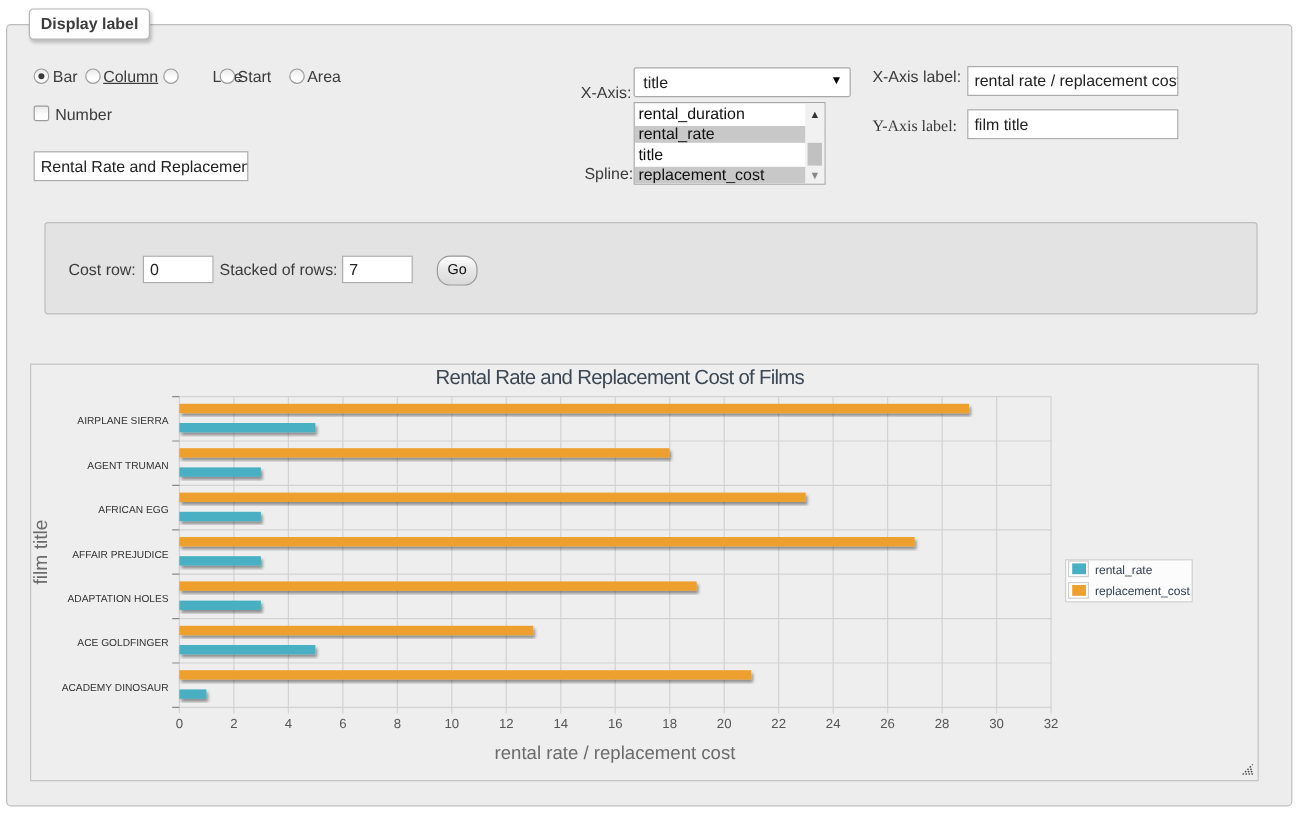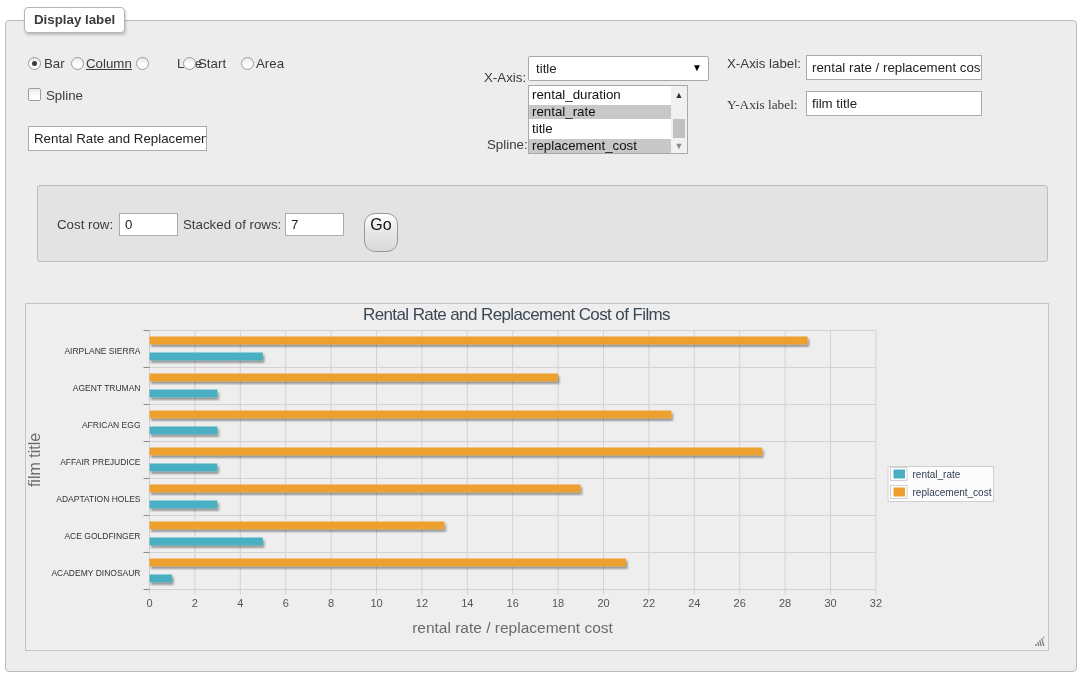--- a/index.html
+++ b/index.html
@@ -5,21 +5,21 @@
 body{font-family:"Liberation Sans",sans-serif;font-size:13.3px;color:#222;width:1081px;height:681px;position:relative;overflow:hidden;}
 .abs{position:absolute;}
 #fieldset{left:5px;top:20px;width:1072px;height:652px;background:#ededed;border:1px solid #bdbdbd;border-radius:4px;box-sizing:border-box;}
 #legendbox{left:24px;top:7px;background:#fff;border:1px solid #b5b5b5;border-radius:4px;box-shadow:1px 2px 3px rgba(0,0,0,.2);padding:4px 9px 5px 9px;font-size:13.3px;font-weight:bold;color:#3c3c3c;}
 .ctrl-label{font-size:13.3px;color:#3b3b3b;}
 .radio{width:13px;height:13px;border-radius:50%;border:1px solid #9b9b9b;background:linear-gradient(#eaeaea,#fdfdfd 60%);box-sizing:border-box;display:inline-block;}
 .radio.sel::after{content:"";display:block;width:5px;height:5px;border-radius:50%;background:#3b3b3b;margin:3px auto;}
 .checkbox{width:13px;height:13px;border:1px solid #9b9b9b;border-radius:2px;background:linear-gradient(#eaeaea,#fdfdfd 60%);box-sizing:border-box;display:inline-block;}
 .tinput{background:#fff;border:1px solid #ababab;border-radius:2px;box-sizing:border-box;font-size:13.3px;color:#222;padding:0 0 0 5px;line-height:23px;white-space:nowrap;overflow:hidden;border-radius:0;}
 #panel{left:37px;top:185px;width:1011px;height:77px;background:#e3e3e3;border:1px solid #bdbdbd;border-radius:3px;box-sizing:border-box;}
-#gobtn{left:364px;top:213px;width:34px;height:39px;border:1px solid #9a9a9a;border-radius:11px;background:linear-gradient(#ffffff,#e8e8e8 45%,#d9d9d9);text-align:center;line-height:21px;font-size:16px;color:#111;box-sizing:border-box;}
+#gobtn{left:364px;top:213px;width:34px;height:25px;border:1px solid #9a9a9a;border-radius:11px;background:linear-gradient(#ffffff,#e8e8e8 45%,#d9d9d9);text-align:center;line-height:21px;font-size:12px;color:#111;box-sizing:border-box;}
 #chartbox{left:25px;top:303px;width:1024px;height:348px;background:#eeeeee;border:1px solid #c4c4c4;box-sizing:border-box;}
 #selectbox{left:528px;top:56px;width:181px;height:25px;background:#fff;border:1px solid #a9a9a9;border-radius:2px;box-sizing:border-box;}
 #mselect{left:528px;top:85px;width:160px;height:69px;background:#fff;border:1px solid #a9a9a9;box-sizing:border-box;overflow:hidden;padding-top:2px;}
 .opt{height:14px;line-height:14px;margin-bottom:3.15px;padding-left:3px;font-size:13.3px;color:#111;white-space:nowrap;}
 .opt.sel{background:#c8c8c8;}
 #sbar{position:absolute;right:0;top:0;width:16px;height:67px;background:#f1f1f1;}
 #sthumb{position:absolute;right:2px;top:33px;width:12px;height:19px;background:#c1c1c1;}
 .sarrow{position:absolute;right:0;width:16px;height:14px;text-align:center;line-height:14px;}
 </style></head>
 <body>
@@ -31,21 +31,21 @@
 <div class="abs radio" style="left:71px;top:56.5px;"></div>
 <div class="abs ctrl-label" style="left:86px;top:56px;text-decoration:underline;">Column</div>
 <div class="abs radio" style="left:135.5px;top:56.5px;"></div>
 <div class="abs ctrl-label" style="left:165px;top:56px;margin-left:12px;">Line</div>
 <div class="abs radio" style="left:182.5px;top:56.5px;"></div>
 <div class="abs ctrl-label" style="left:198px;top:56px;">Start</div>
 <div class="abs radio" style="left:240.5px;top:56.5px;"></div>
 <div class="abs ctrl-label" style="left:256px;top:56px;">Area</div>
 
 <div class="abs checkbox" style="left:27.5px;top:88px;"></div>
-<div class="abs ctrl-label" style="left:46px;top:88px;">Spline</div>
+<div class="abs ctrl-label" style="left:46px;top:88px;">Number</div>
 
 <div class="abs tinput" style="left:28px;top:126px;width:179px;height:25px;line-height:23px;">Rental Rate and Replacement Cost of Films</div>
 
 <div class="abs ctrl-label" style="left:484px;top:70px;">X-Axis:</div>
 <div class="abs" id="selectbox">
     <span style="position:absolute;left:7px;top:4px;font-size:13.3px;">title</span>
 <span style="position:absolute;right:6px;top:5px;font-size:10px;color:#000;">▼</span>
   </div>
 
 <div class="abs ctrl-label" style="left:487px;top:137px;">Spline:</div>

